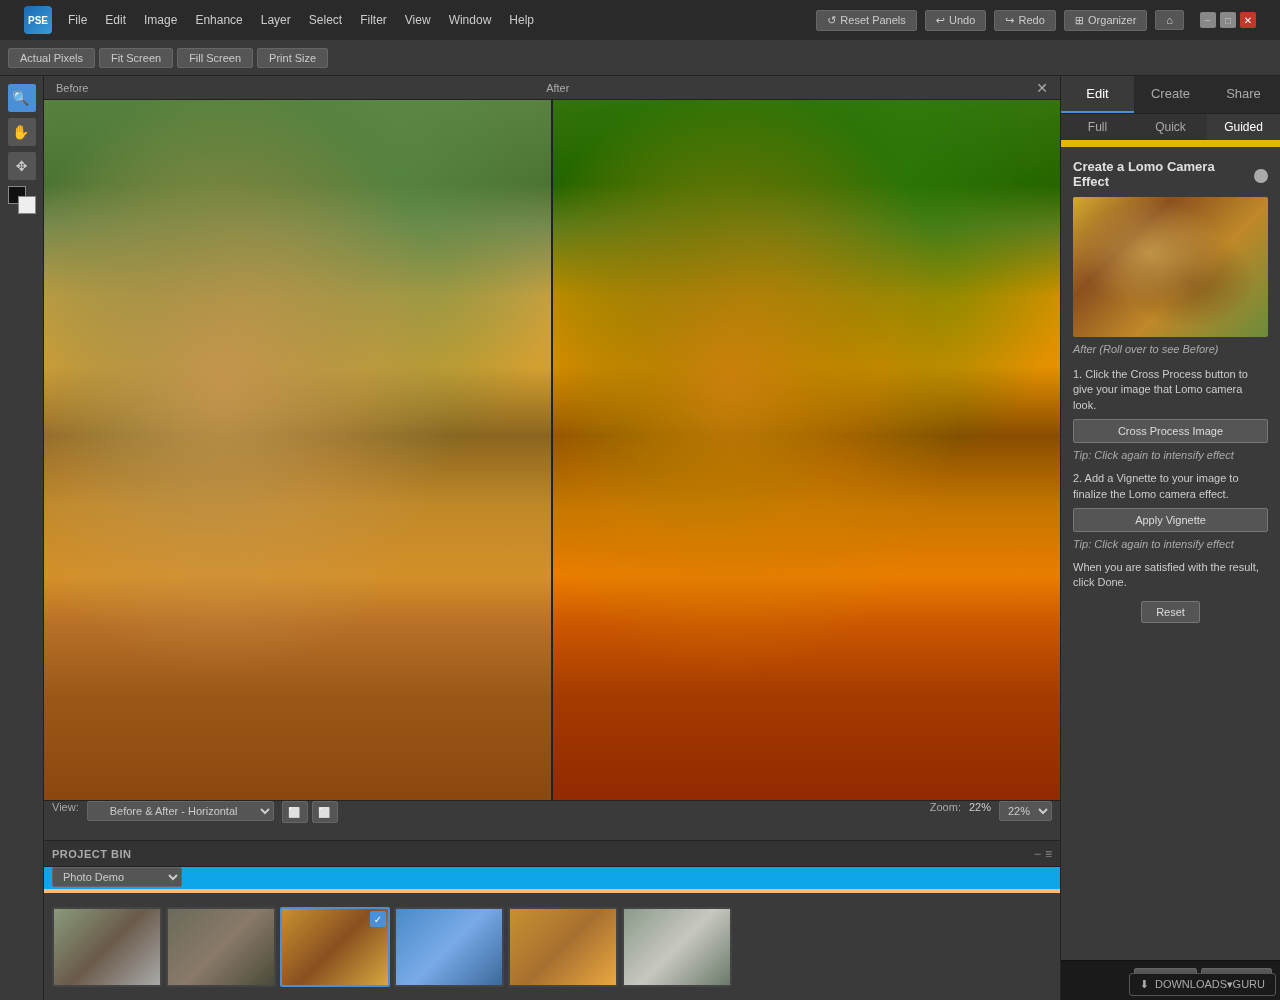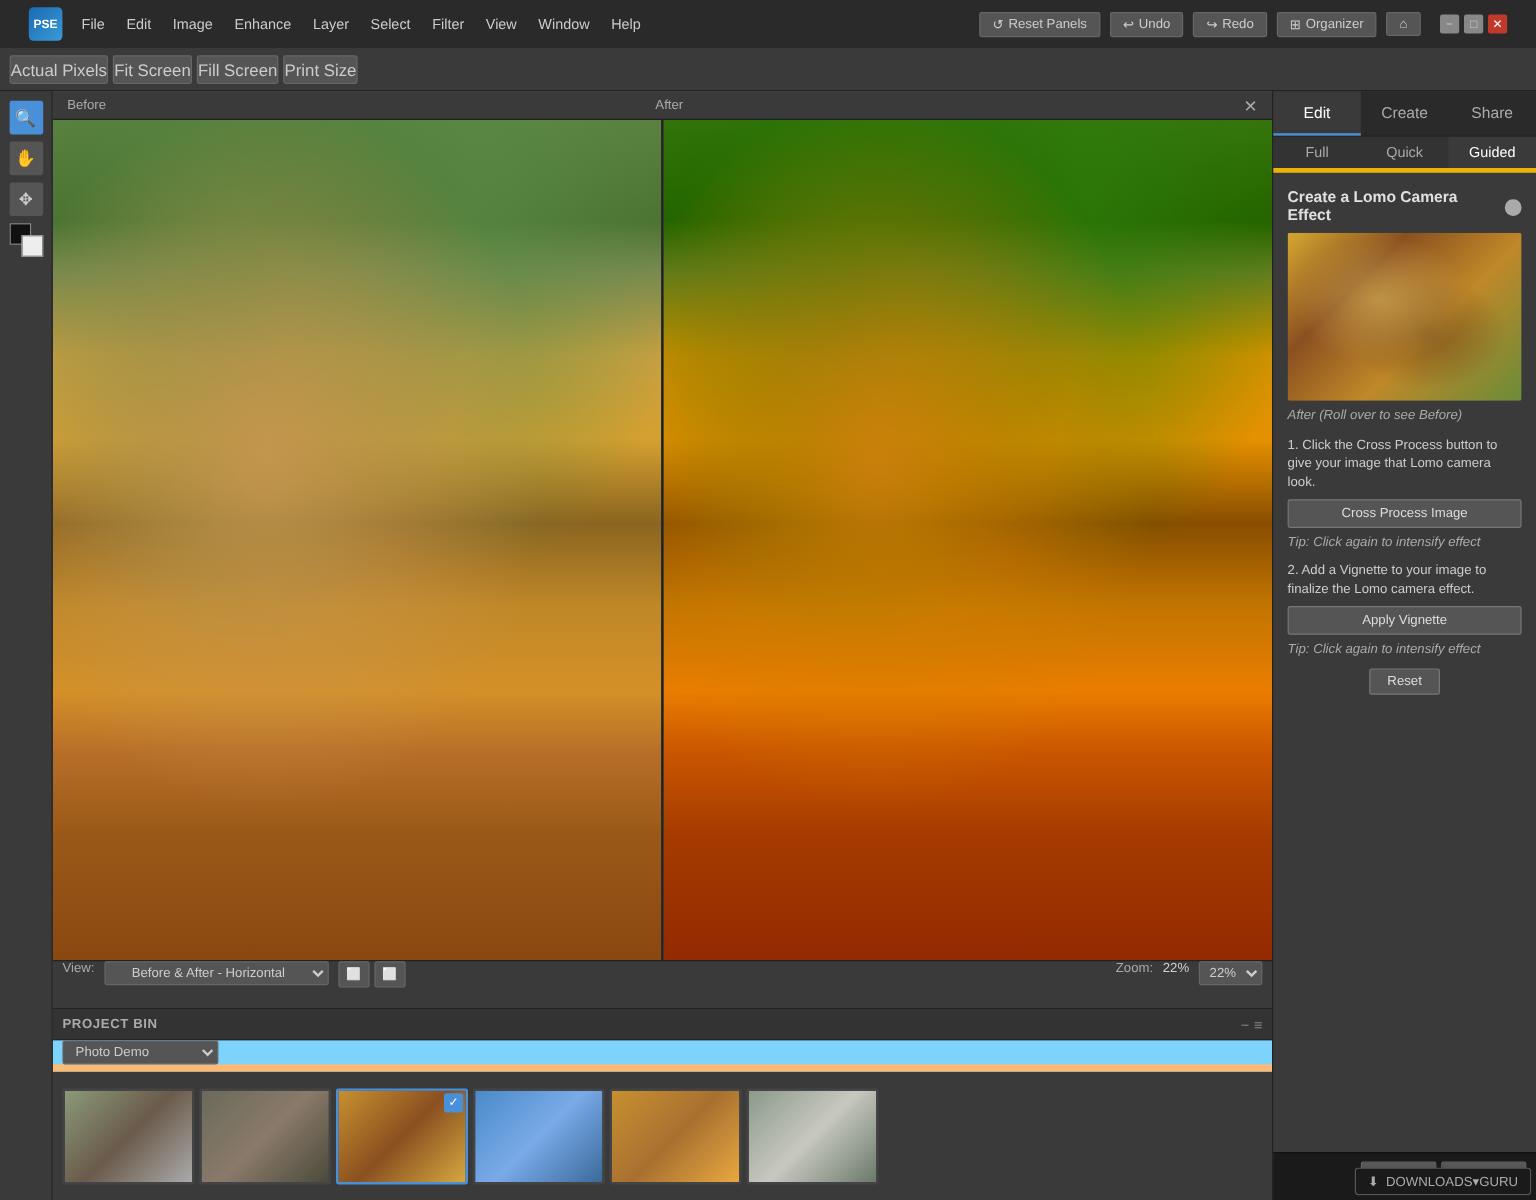--- a/index.html
+++ b/index.html
@@ -47,21 +47,21 @@
       height: 36px;
       background: #3a3a3a;
       border-bottom: 1px solid #222;
       display: flex;
       align-items: center;
       padding: 0 50px 0 8px;
       gap: 4px;
     }
     .tool-btn {
       background: #555; border: 1px solid #666; color: #ccc;
-      padding: 3px 0; border-radius: 2px; cursor: pointer; font-size: 14px;
+      padding: 3px 11px; border-radius: 2px; cursor: pointer; font-size: 11px;
     }
 
     
     #main-layout {
       display: flex;
       height: calc(1000px - 40px - 36px);
     }
 
     
     #left-panel {
@@ -227,24 +227,24 @@
     }
     #project-bin-title {
       font-size: 11px;
       color: #aaa;
       font-weight: bold;
       letter-spacing: 0.5px;
     }
     .bin-header-icons { margin-left: auto; display: flex; gap: 4px; color: #888; font-size: 12px; }
     #project-bin-toolbar {
       height: 26px;
-      background: #7dd3fc;
-      border-bottom: 6px solid #fdba74;
-      display: flex;
-      align-items: center;
+      background: #0ea5e9;
+      border-bottom: 4px solid #fdba74;
+      display: flex;
+      align-items: flex-start;
       padding: 0 8px;
     }
     .bin-select {
       background: #555; border: 1px solid #666; color: #ccc;
       padding: 2px 6px; border-radius: 2px; font-size: 11px;
       min-width: 130px; cursor: pointer;
     }
     #project-bin-content {
       display: flex;
       gap: 4px;
@@ -300,21 +300,21 @@
       flex: 1; padding: 10px 4px; text-align: center;
       font-size: 13px; cursor: pointer; color: #aaa;
       border-bottom: 2px solid transparent;
     }
     .edit-tab.active { color: white; border-bottom-color: #4a90d9; background: #3a3a3a; }
 
     
     #sub-tabs {
       display: flex;
       background: #333;
-      border-bottom: 4px solid #eab308;
+      border-bottom: 7px solid #eab308;
     }
     .sub-tab {
       flex: 1; padding: 6px 4px; text-align: center;
       font-size: 12px; cursor: pointer; color: #aaa;
     }
     .sub-tab.active { color: white; background: #3a3a3a; }
 
     
     #guided-content {
       padding: 12px;
@@ -573,20 +573,21 @@
       <p id="effect-preview-label">After (Roll over to see Before)</p>
 
       <p class="step-text">1. Click the Cross Process button to give your image that Lomo camera look.</p>
       <button class="action-btn">Cross Process Image</button>
       <p class="tip-text">Tip: Click again to intensify effect</p>
 
       <p class="step-text">2. Add a Vignette to your image to finalize the Lomo camera effect.</p>
       <button class="action-btn">Apply Vignette</button>
       <p class="tip-text">Tip: Click again to intensify effect</p>
 
+      <p class="satisfaction-text">When you are satisfied with the result, click Done.</p>
 
       <div id="reset-btn-container">
         <button id="reset-btn">Reset</button>
       </div>
     </div>
 
     <div id="done-cancel-bar">
       <button class="done-btn">Done</button>
       <button class="cancel-btn">Cancel</button>
     </div>

